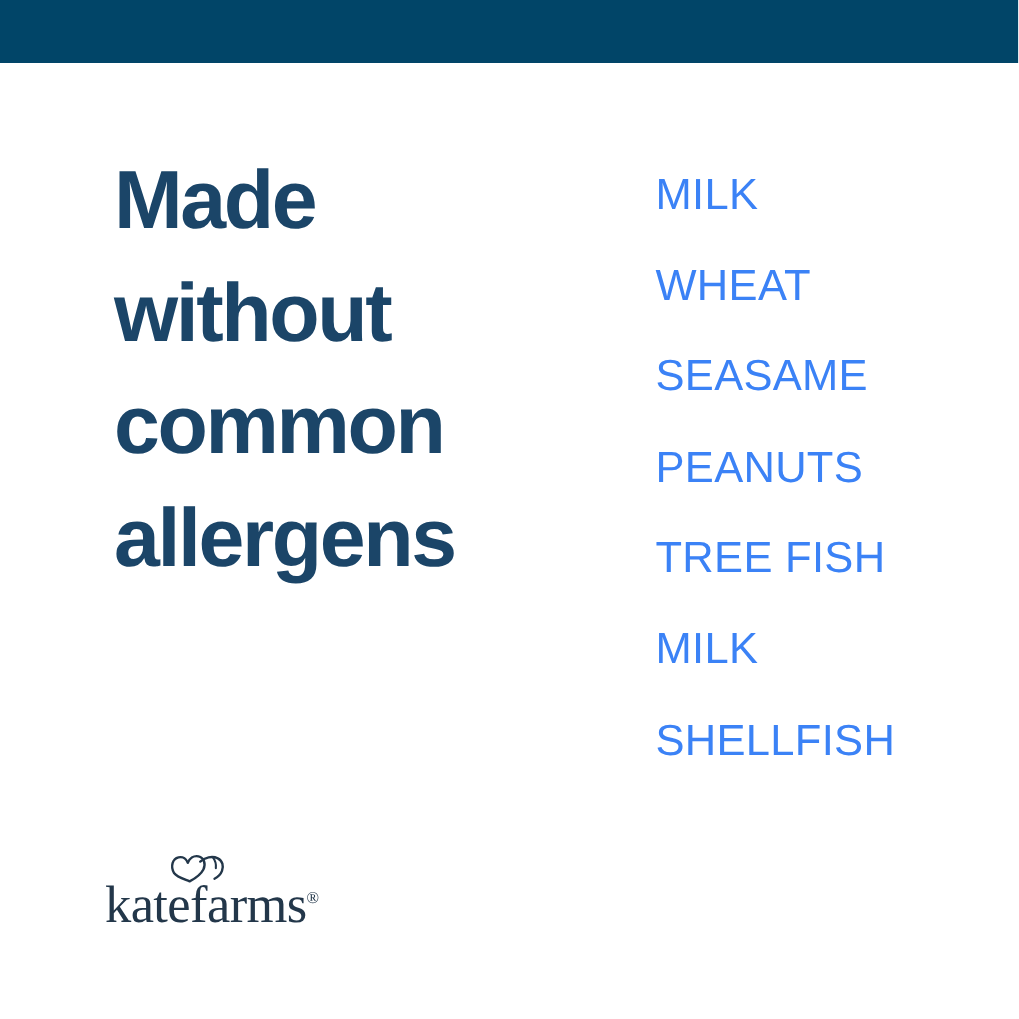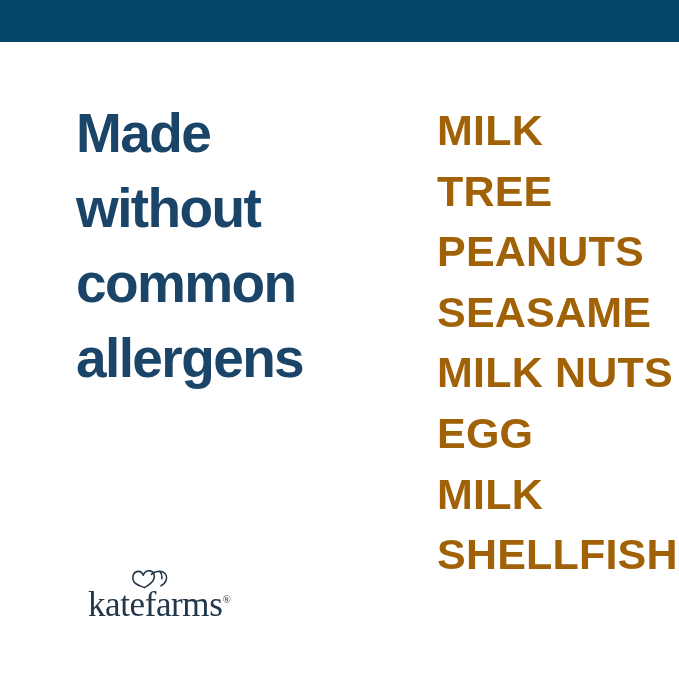--- a/index.html
+++ b/index.html
@@ -40,21 +40,21 @@
     font-family: "Liberation Sans", sans-serif;
     font-weight: bold;
     font-size: 55px;
     line-height: 75px;
     letter-spacing: -1.6px;
     white-space: pre-line;
   }
   
   .logo {
     position: absolute;
-    left: 88px;
+    left: 70px;
     top: 566px;
     width: 230px;
     height: 52px;
   }
   .logo-mark {
     position: absolute;
     left: 43px;
     top: 0px;
     width: 40px;
     height: 24px;
@@ -76,24 +76,24 @@
     letter-spacing: 0;
   }
   
   .right-col {
     position: absolute;
     left: 437px;
     top: 100px;
     width: 210px;
   }
   .allergen-item {
-    color: #a16207;
+    color: #3b82f6;
     font-family: "Liberation Sans", sans-serif;
-    font-weight: bold;
-    font-size: 43px;
+    font-weight: normal;
+    font-size: 29px;
     line-height: 60.6px;
     letter-spacing: 0.2px;
     white-space: nowrap;
   }
 </style>
 </head>
 <body>
 
 <div class="canvas">
 
@@ -112,22 +112,21 @@
         <path d="M3 16 C0.5 11.5 2 6.5 6 5.6 C9 4.9 11.3 6.8 12.2 9.2 C13.4 6.4 16 4.2 19.3 4.9 C23 5.7 24.4 9.9 22.6 13.6 C21.1 16.6 17.4 19.4 13.4 21.6 C9.6 20 5.1 18.8 3 16 Z" fill="none" stroke="#23374a" stroke-width="1.6" stroke-linejoin="round"></path>
         <path d="M20.5 8.4 C23.5 5.6 28.5 4.4 32.2 6.2 C35.4 7.8 36.2 11.4 35 14.6 C34.2 16.8 32.4 18.6 30 19.8" fill="none" stroke="#23374a" stroke-width="1.6" stroke-linecap="round"></path>
         <path d="M28.8 5.4 C30.4 7.4 31.2 10.2 30.9 12.8" fill="none" stroke="#23374a" stroke-width="1.4" stroke-linecap="round"></path>
       </svg>
     </span>
     <span class="logo-wordmark"><span>kate</span><span>farms</span><span class="logo-reg">®</span></span>
   </div>
 
   <div class="right-col">
     <div class="allergen-item">MILK</div>
-    <div class="allergen-item">TREE</div>
+    <div class="allergen-item">WHEAT</div>
+    <div class="allergen-item">SEASAME</div>
     <div class="allergen-item">PEANUTS</div>
-    <div class="allergen-item">SEASAME</div>
-    <div class="allergen-item">MILK NUTS</div>
-    <div class="allergen-item">EGG</div>
+    <div class="allergen-item">TREE FISH</div>
     <div class="allergen-item">MILK</div>
     <div class="allergen-item">SHELLFISH</div>
   </div>
 
 </div>
 
 </body></html>

